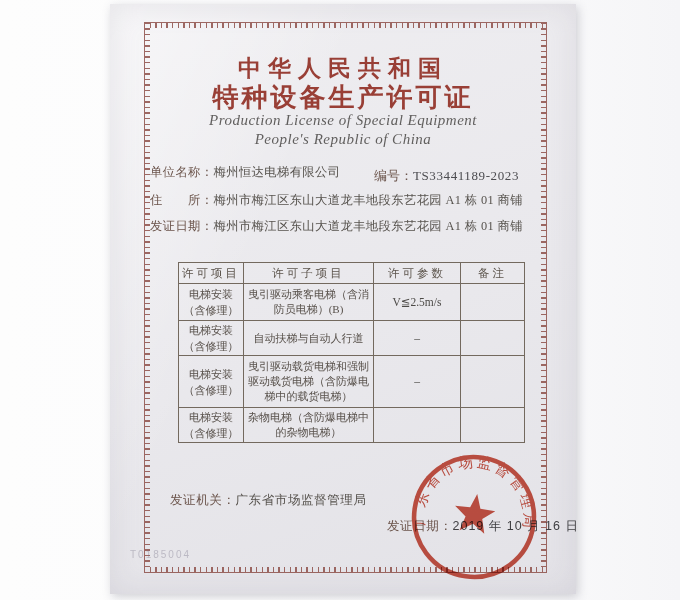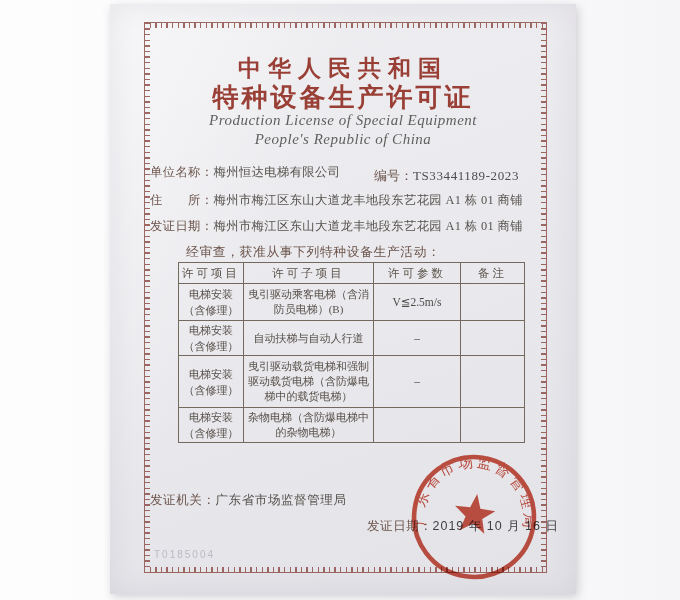--- a/index.html
+++ b/index.html
@@ -57,30 +57,30 @@
   }
   table.lic th{font-weight:normal;font-size:11.5px;letter-spacing:3px;color:#5d554d;}
   tr.hr{height:21px;}
   tr.r0{height:37px;}
   tr.r1{height:35px;}
   tr.r2{height:52px;}
   tr.r3{height:35px;}
   .blk{display:block;line-height:16px;}
   .par{font-size:11.5px;color:#4c4a47;}
 
-  .bline{position:absolute;white-space:nowrap;font-size:12.5px;letter-spacing:.6px;}
+  .bline{position:absolute;white-space:nowrap;font-size:12.5px;letter-spacing:.6px;margin-left:20px;}
   .issuer{left:40px;top:488px;}
   .valid{left:40px;top:514px;}
   .idate{left:257px;top:514px;}
   .dateval{color:#3f3f42;font-family:"Liberation Sans","DejaVu Sans",sans-serif;font-size:12.5px;letter-spacing:1px;}
 
   svg.seal{position:absolute;left:297px;top:446px;width:134px;height:134px;z-index:5;
            mix-blend-mode:multiply;}
 
-  .wm{position:absolute;left:44px;top:545px;font-size:10px;letter-spacing:2px;
+  .wm{position:absolute;left:20px;top:545px;font-size:10px;letter-spacing:2px;
       color:rgba(118,112,134,.38);font-family:"Liberation Sans","DejaVu Sans",sans-serif;}
 </style>
 </head>
 <body>
 
 <div class="photo">
   <div class="paper">
 
     <div class="frame">
       <div class="fs ft"></div>
@@ -101,21 +101,20 @@
     <div class="fline f1">
       <span class="lbl">单位名称：</span><span class="val">梅州恒达电梯有限公司</span>
     </div>
     <div class="fline f2">
       <span class="lbl">住　　所：</span><span class="val">梅州市梅江区东山大道龙丰地段东艺花园 A1 栋 01 商铺</span>
     </div>
     <div class="fline f3">
       <span class="lbl">发证日期：</span><span class="val">梅州市梅江区东山大道龙丰地段东艺花园 A1 栋 01 商铺</span>
     </div>
 
-    <div class="intro">经审查，获准从事下列特种设备生产活动：</div>
 
     <table class="lic">
       <colgroup>
           <col style="width:65px">
           <col style="width:130px">
           <col style="width:87px">
           <col style="width:64px">
         </colgroup>
       <thead>
         <tr class="hr">

